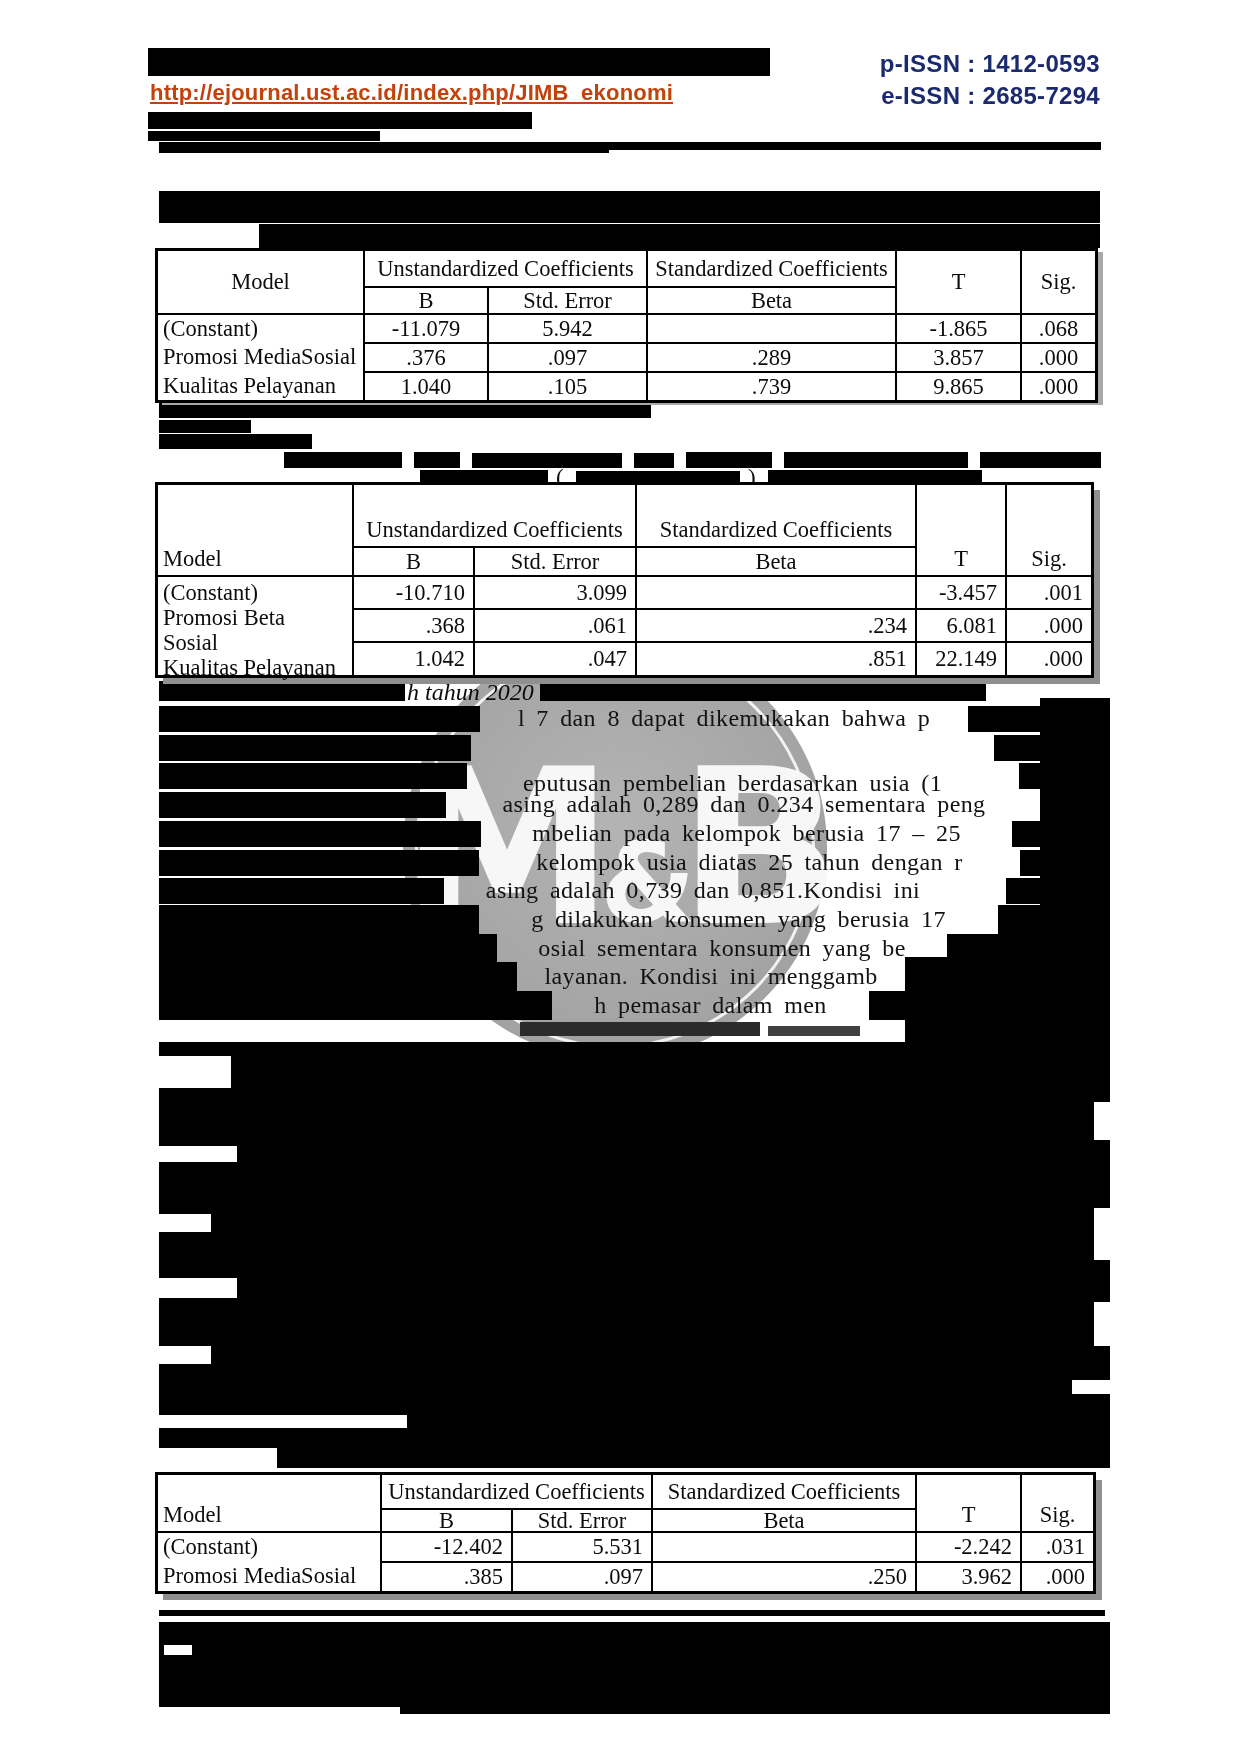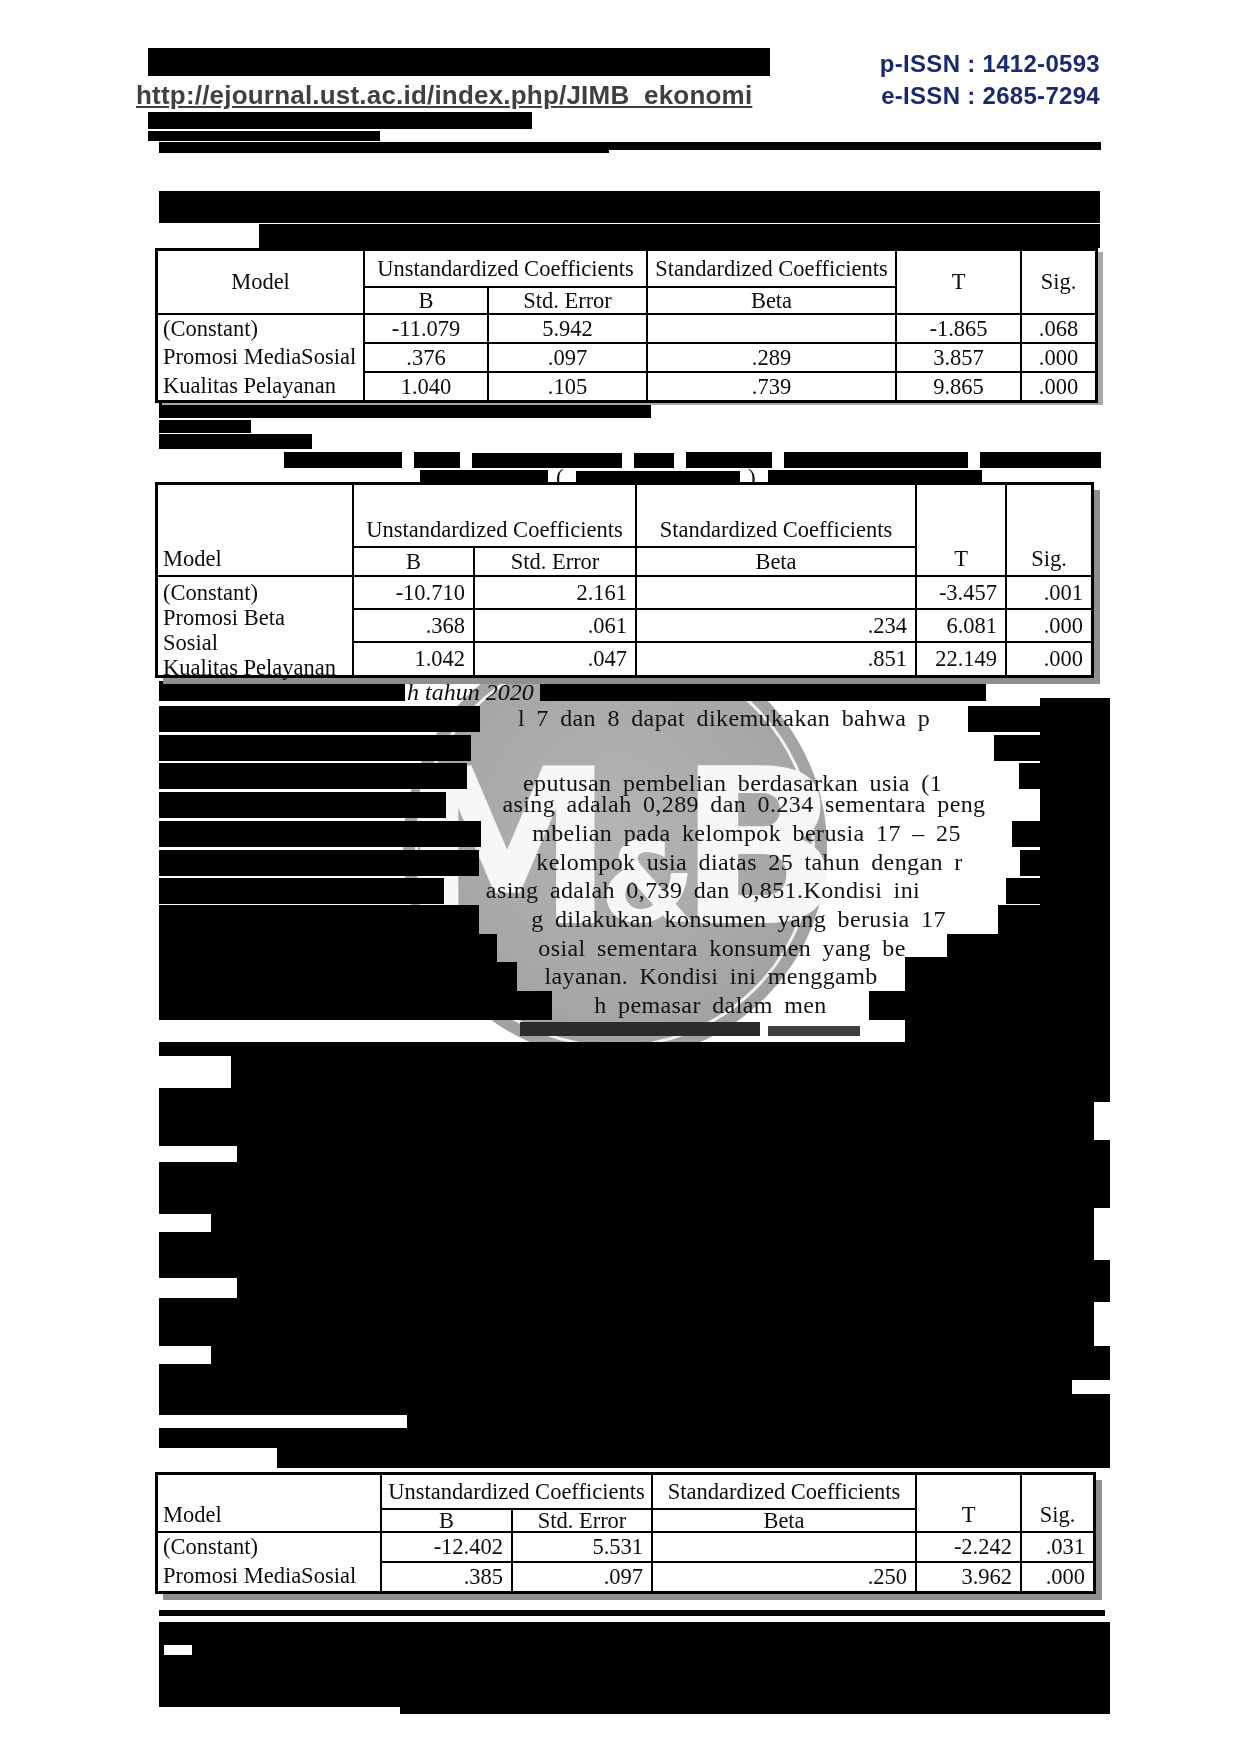--- a/index.html
+++ b/index.html
@@ -5,23 +5,23 @@
   html,body { margin:0; padding:0; background:#e8e8e8; }
   .page {
     position:relative; width:1240px; height:1754px; background:#ffffff;
     margin:0 auto; overflow:hidden;
     font-family:"Liberation Serif", serif; color:#0c0c0c;
   }
   
   .red { position:absolute; background:#000; z-index:4; }
   .white-notch { position:absolute; background:#fff; z-index:5; }
   
-  .url-link { position:absolute; left:136px; top:80px; width:540px; height:28px;
-    font-family:"Liberation Sans", sans-serif; font-weight:bold; font-size:26px;
-    color:#404040; z-index:3; letter-spacing:0.2px; }
+  .url-link { position:absolute; left:150px; top:80px; width:540px; height:28px;
+    font-family:"Liberation Sans", sans-serif; font-weight:bold; font-size:22px;
+    color:#c2410c; z-index:3; letter-spacing:0.2px; }
   .issn { position:absolute; left:848px; width:252px; height:28px; text-align:right;
     font-family:"Liberation Sans", sans-serif; font-weight:bold; font-size:24px;
     color:#1b2a6e; z-index:3; letter-spacing:0.3px; }
   
   .watermark { position:absolute; left:403px; top:636px; width:424px; height:424px;
     border-radius:50%; z-index:1;
     background:radial-gradient(circle at 50% 45%, #b4b4b4 0%, #a5a5a5 60%, #9a9a9a 100%); }
   .watermark .ring { position:absolute; left:12px; top:12px; right:12px; bottom:12px;
     border:3px solid rgba(255,255,255,0.85); border-radius:50%; }
   .watermark .letters { position:absolute; left:0; top:0; width:100%; height:100%;
@@ -116,21 +116,21 @@
     <div class="c bl bt" style="grid-area:2/4/3/5;">Beta</div>
 
     <div class="model-stack bt" style="grid-area:3/1/6/2;">
       <div>(Constant)</div>
       <div>Promosi Beta</div>
       <div>Sosial</div>
       <div>Kualitas Pelayanan</div>
     </div>
 
     <div class="c right bl bt" style="grid-area:3/2/4/3;">-10.710</div>
-    <div class="c right bl bt" style="grid-area:3/3/4/4;">2.161</div>
+    <div class="c right bl bt" style="grid-area:3/3/4/4;">3.099</div>
     <div class="c right bl bt" style="grid-area:3/4/4/5;"></div>
     <div class="c right bl bt" style="grid-area:3/5/4/6;">-3.457</div>
     <div class="c right bl bt" style="grid-area:3/6/4/7;">.001</div>
 
     <div class="c right bl bt" style="grid-area:4/2/5/3;">.368</div>
     <div class="c right bl bt" style="grid-area:4/3/5/4;">.061</div>
     <div class="c right bl bt" style="grid-area:4/4/5/5;">.234</div>
     <div class="c right bl bt" style="grid-area:4/5/5/6;">6.081</div>
     <div class="c right bl bt" style="grid-area:4/6/5/7;">.000</div>
 

